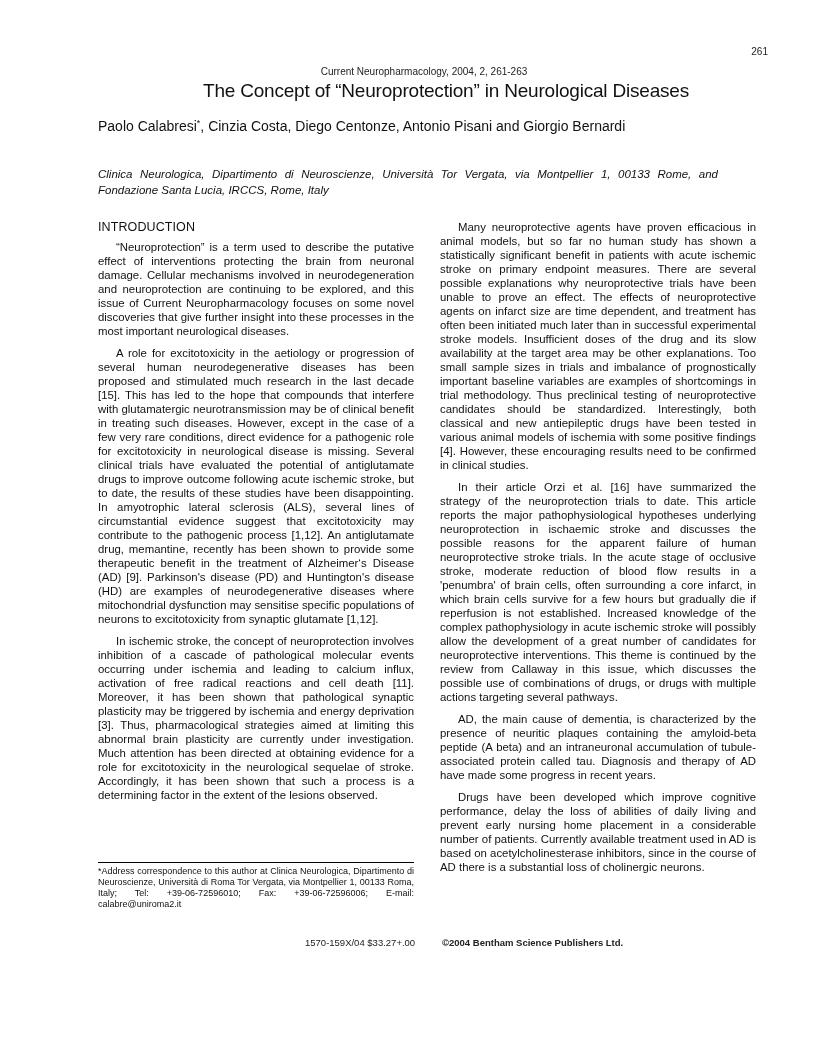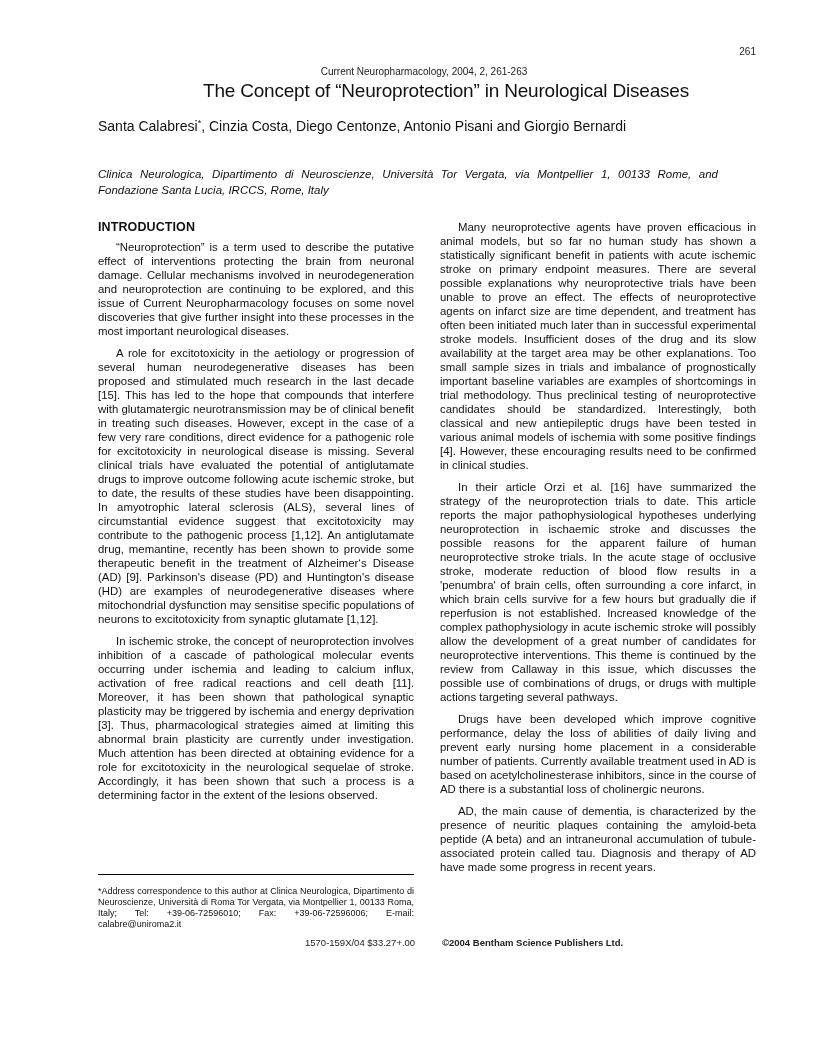--- a/index.html
+++ b/index.html
@@ -5,83 +5,83 @@
     html, body { margin: 0; padding: 0; background: #ffffff; }
     body {
       width: 816px; height: 1056px; position: relative; overflow: hidden;
       font-family: "Liberation Sans", sans-serif; color: #111;
     }
     .running-head {
       position: absolute; top: 46px; left: 0; width: 816px;
       font-size: 10px; color: #222;
     }
     .running-head .journal { position: absolute; left: 16px; width: 816px; text-align: center; top: 0; margin-top: 20px; }
-    .running-head .page { position: absolute; right: 60px; top: 0; }
+    .running-head .page { position: absolute; right: 48px; top: 0; }
     .title {
       position: absolute; top: 72px; left: 98px; width: 680px;
       font-size: 19px; letter-spacing: -0.2px; color: #111; font-weight: normal; margin: 8px; text-align: center;
     }
     .authors {
       position: absolute; top: 118px; left: 98px; width: 680px;
       font-size: 14px; color: #111;
     }
     .authors sup { font-size: 9px; vertical-align: 5px; }
     .affil {
       position: absolute; top: 166px; left: 98px; width: 620px;
       font-size: 11.5px; line-height: 16px; text-align: justify; text-align-last: left; font-style: italic;
     }
     .col {
       position: absolute; width: 316px;
       font-size: 11.4px; line-height: 14px; text-align: justify;
     }
     .col-left { left: 98px; top: 220px; }
     .col-right { left: 440px; top: 220px; }
     .section-heading {
-      font-size: 12.5px; margin: 0 0 6px 0; font-weight: bold; letter-spacing: 0.1px;
+      font-size: 12.5px; margin: 0 0 6px 0; font-weight: normal; letter-spacing: 0.1px;
     }
     .para { margin: 0 0 8px 0; text-indent: 18px; }
     .footnote {
       position: absolute; left: 98px; top: 862px; width: 316px;
-      border-top: 1.2px solid #000; padding-top: 11px;
-      font-size: 9px; line-height: 11px; text-align: justify; margin-top: 12px;
+      border-top: 1.2px solid #000; padding-top: 3px;
+      font-size: 9px; line-height: 11px; text-align: justify;
     }
     .footer {
       position: absolute; top: 937px; left: 0; width: 816px; font-size: 9.5px; color: #222;
     }
     .footer .issn { position: absolute; left: 305px; }
     .footer .copyright { position: absolute; left: 442px; font-weight: bold; }
   </style>
 </head>
 <body>
 
 <div class="running-head">
   <span class="journal">Current Neuropharmacology, 2004, 2, 261-263</span>
   <span class="page">261</span>
 </div>
 
 <h1 class="title">The Concept of “Neuroprotection” in Neurological Diseases</h1>
 
 <div class="authors">
-  <span>Santa Calabresi</span><sup>*</sup><span>, Cinzia Costa, Diego Centonze, Antonio Pisani and Giorgio Bernardi</span>
+  <span>Paolo Calabresi</span><sup>*</sup><span>, Cinzia Costa, Diego Centonze, Antonio Pisani and Giorgio Bernardi</span>
 </div>
 
 <div class="affil">Clinica Neurologica, Dipartimento di Neuroscienze, Università Tor Vergata, via Montpellier 1, 00133 Rome, and Fondazione Santa Lucia, IRCCS, Rome, Italy</div>
 
 <div class="col col-left">
   <h2 class="section-heading">INTRODUCTION</h2>
   <p class="para">“Neuroprotection” is a term used to describe the putative effect of interventions protecting the brain from neuronal damage. Cellular mechanisms involved in neurodegeneration and neuroprotection are continuing to be explored, and this issue of Current Neuropharmacology focuses on some novel discoveries that give further insight into these processes in the most important neurological diseases.</p>
   <p class="para">A role for excitotoxicity in the aetiology or progression of several human neurodegenerative diseases has been proposed and stimulated much research in the last decade [15]. This has led to the hope that compounds that interfere with glutamatergic neurotransmission may be of clinical benefit in treating such diseases. However, except in the case of a few very rare conditions, direct evidence for a pathogenic role for excitotoxicity in neurological disease is missing. Several clinical trials have evaluated the potential of antiglutamate drugs to improve outcome following acute ischemic stroke, but to date, the results of these studies have been disappointing. In amyotrophic lateral sclerosis (ALS), several lines of circumstantial evidence suggest that excitotoxicity may contribute to the pathogenic process [1,12]. An antiglutamate drug, memantine, recently has been shown to provide some therapeutic benefit in the treatment of Alzheimer‘s Disease (AD) [9]. Parkinson's disease (PD) and Huntington's disease (HD) are examples of neurodegenerative diseases where mitochondrial dysfunction may sensitise specific populations of neurons to excitotoxicity from synaptic glutamate [1,12].</p>
   <p class="para">In ischemic stroke, the concept of neuroprotection involves inhibition of a cascade of pathological molecular events occurring under ischemia and leading to calcium influx, activation of free radical reactions and cell death [11]. Moreover, it has been shown that pathological synaptic plasticity may be triggered by ischemia and energy deprivation [3]. Thus, pharmacological strategies aimed at limiting this abnormal brain plasticity are currently under investigation. Much attention has been directed at obtaining evidence for a role for excitotoxicity in the neurological sequelae of stroke. Accordingly, it has been shown that such a process is a determining factor in the extent of the lesions observed.</p>
 </div>
 
 <div class="col col-right">
   <p class="para">Many neuroprotective agents have proven efficacious in animal models, but so far no human study has shown a statistically significant benefit in patients with acute ischemic stroke on primary endpoint measures. There are several possible explanations why neuroprotective trials have been unable to prove an effect. The effects of neuroprotective agents on infarct size are time dependent, and treatment has often been initiated much later than in successful experimental stroke models. Insufficient doses of the drug and its slow availability at the target area may be other explanations. Too small sample sizes in trials and imbalance of prognostically important baseline variables are examples of shortcomings in trial methodology. Thus preclinical testing of neuroprotective candidates should be standardized. Interestingly, both classical and new antiepileptic drugs have been tested in various animal models of ischemia with some positive findings [4]. However, these encouraging results need to be confirmed in clinical studies.</p>
   <p class="para">In their article Orzi et al. [16] have summarized the strategy of the neuroprotection trials to date. This article reports the major pathophysiological hypotheses underlying neuroprotection in ischaemic stroke and discusses the possible reasons for the apparent failure of human neuroprotective stroke trials. In the acute stage of occlusive stroke, moderate reduction of blood flow results in a 'penumbra' of brain cells, often surrounding a core infarct, in which brain cells survive for a few hours but gradually die if reperfusion is not established. Increased knowledge of the complex pathophysiology in acute ischemic stroke will possibly allow the development of a great number of candidates for neuroprotective interventions. This theme is continued by the review from Callaway in this issue, which discusses the possible use of combinations of drugs, or drugs with multiple actions targeting several pathways.</p>
+  <p class="para">AD, the main cause of dementia, is characterized by the presence of neuritic plaques containing the amyloid-beta peptide (A beta) and an intraneuronal accumulation of tubule-associated protein called tau. Diagnosis and therapy of AD have made some progress in recent years.</p>
   <p class="para">Drugs have been developed which improve cognitive performance, delay the loss of abilities of daily living and prevent early nursing home placement in a considerable number of patients. Currently available treatment used in AD is based on acetylcholinesterase inhibitors, since in the course of AD there is a substantial loss of cholinergic neurons.</p>
-  <p class="para">AD, the main cause of dementia, is characterized by the presence of neuritic plaques containing the amyloid-beta peptide (A beta) and an intraneuronal accumulation of tubule-associated protein called tau. Diagnosis and therapy of AD have made some progress in recent years.</p>
 </div>
 
 <div class="footnote">*Address correspondence to this author at Clinica Neurologica, Dipartimento di Neuroscienze, Università di Roma Tor Vergata, via Montpellier 1, 00133 Roma, Italy; Tel: +39-06-72596010; Fax: +39-06-72596006; E-mail: calabre@uniroma2.it</div>
 
 <div class="footer">
   <span class="issn">1570-159X/04 $33.27+.00</span>
   <span class="copyright">©2004 Bentham Science Publishers Ltd.</span>
 </div>
 
 </body></html>

